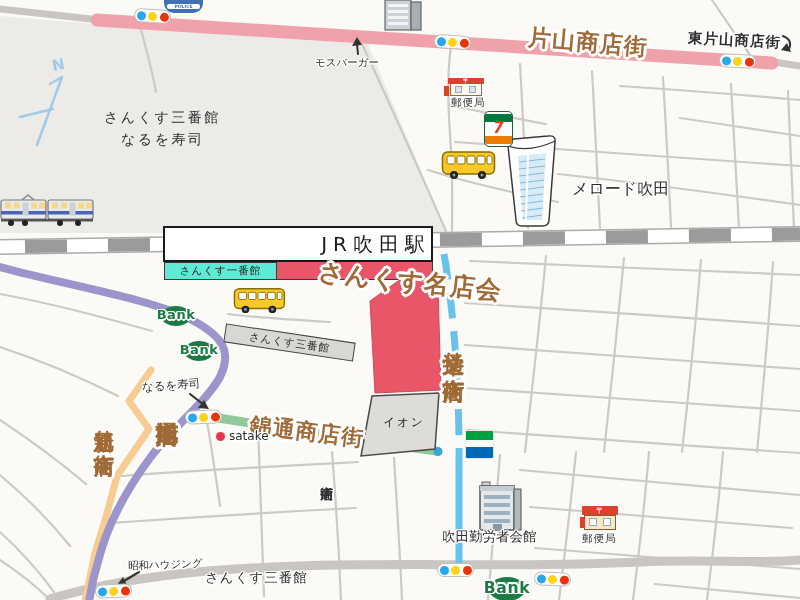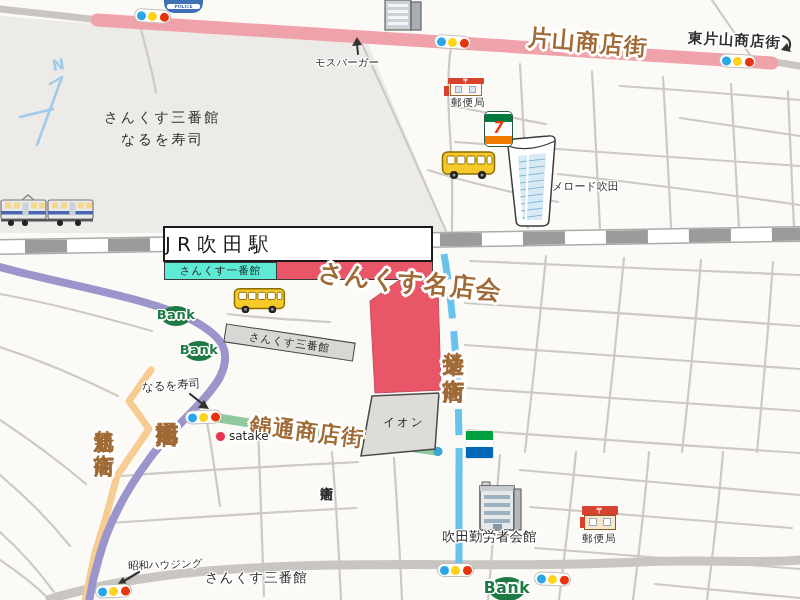--- a/index.html
+++ b/index.html
@@ -25,21 +25,21 @@
   .tl .y{background:var(--c-signal_yellow,#ffd319);}
   .tl .r{background:var(--c-signal_red,#e8340c);}
   
   .bank{position:absolute;z-index:4;width:52px;height:34px;}
   .bank .oval{position:absolute;left:11px;top:7px;width:30px;height:20px;
       background:var(--c-bank_green,#1e7a45);border-radius:50%;}
   .bank .txt{position:absolute;left:0;top:8px;width:52px;text-align:center;
       font-weight:bold;font-size:13px;color:var(--c-bank_green,#1e7a45);letter-spacing:.5px;}
   
   .station-box{position:absolute;z-index:4;left:163px;top:226px;width:270px;height:36px;
-      background:#fff;border:2px solid #1a1a1a;box-sizing:border-box;text-align:left;}
+      background:#fff;border:2px solid #1a1a1a;box-sizing:border-box;text-align:right;}
   .station-box .t{font-size:20px;letter-spacing:6px;color:#1a1a1a;line-height:33px;}
   .sanks1-box{position:absolute;z-index:4;left:164px;top:262px;width:113px;height:18px;
       background:#5eead4;border:1.5px solid #3a3a3a;box-sizing:border-box;text-align:center;}
   .sanks1-box .t{font-size:10.5px;color:#222;line-height:15px;letter-spacing:1px;}
   .red-strip{position:absolute;z-index:3;left:277px;top:262px;width:156px;height:18px;
       background:var(--c-block_red,#e85668);border-bottom:1.5px solid #3a3a3a;
       border-right:1.5px solid #3a3a3a;box-sizing:border-box;}
   .sanks3-box{position:absolute;z-index:4;left:224px;top:333px;width:131px;height:19px;
       background:#d9d7d3;border:1.5px solid #444;box-sizing:border-box;text-align:center;
       transform:rotate(8.5deg);}
@@ -389,21 +389,21 @@
 
   <div class="lbl" style="left:52px;top:56px;font-size:15px;font-weight:bold;color:#9fcbe9;transform:rotate(-10deg)">N</div>
 
   <div class="lbl dark" style="left:104px;top:109px;width:106px;text-align:center;font-size:14px;letter-spacing:2.5px;font-weight:500">さんくす三番館</div>
   <div class="lbl dark" style="left:121px;top:131px;width:72px;text-align:center;font-size:14px;letter-spacing:2.5px;font-weight:500">なるを寿司</div>
 
   <div class="lbl dark halo" style="left:315px;top:56px;font-size:10.5px;font-weight:500">モスバーガー</div>
 
   <div class="lbl dark halo" style="left:451px;top:96px;font-size:10.5px;letter-spacing:1px;font-weight:500">郵便局</div>
 
-  <div class="lbl dark halo" style="left:552px;top:179px;font-size:11px;font-weight:500">メロード吹田</div>
+  <div class="lbl dark halo" style="left:572px;top:179px;font-size:16px;font-weight:500">メロード吹田</div>
 
   <div class="lbl brown halo-strong" style="left:318px;top:264px;width:170px;text-align:center;font-size:25px;letter-spacing:1px;transform:rotate(6deg)">さんくす名店会</div>
 
   <div class="lbl brown halo-strong vert" style="left:442px;top:336px;font-size:22px">栄通り商店街</div>
 
   <div class="lbl brown halo-strong" style="left:236px;top:417px;width:142px;text-align:center;font-size:22px;letter-spacing:1px;transform:rotate(7deg)">錦通商店街</div>
 
   <div class="lbl brown halo-strong vert" style="left:155px;top:403px;font-size:23px">旭通商店街</div>
 
   <div class="lbl brown halo-strong vert" style="left:92px;top:415px;font-size:20.5px">新旭通り商店街</div>

